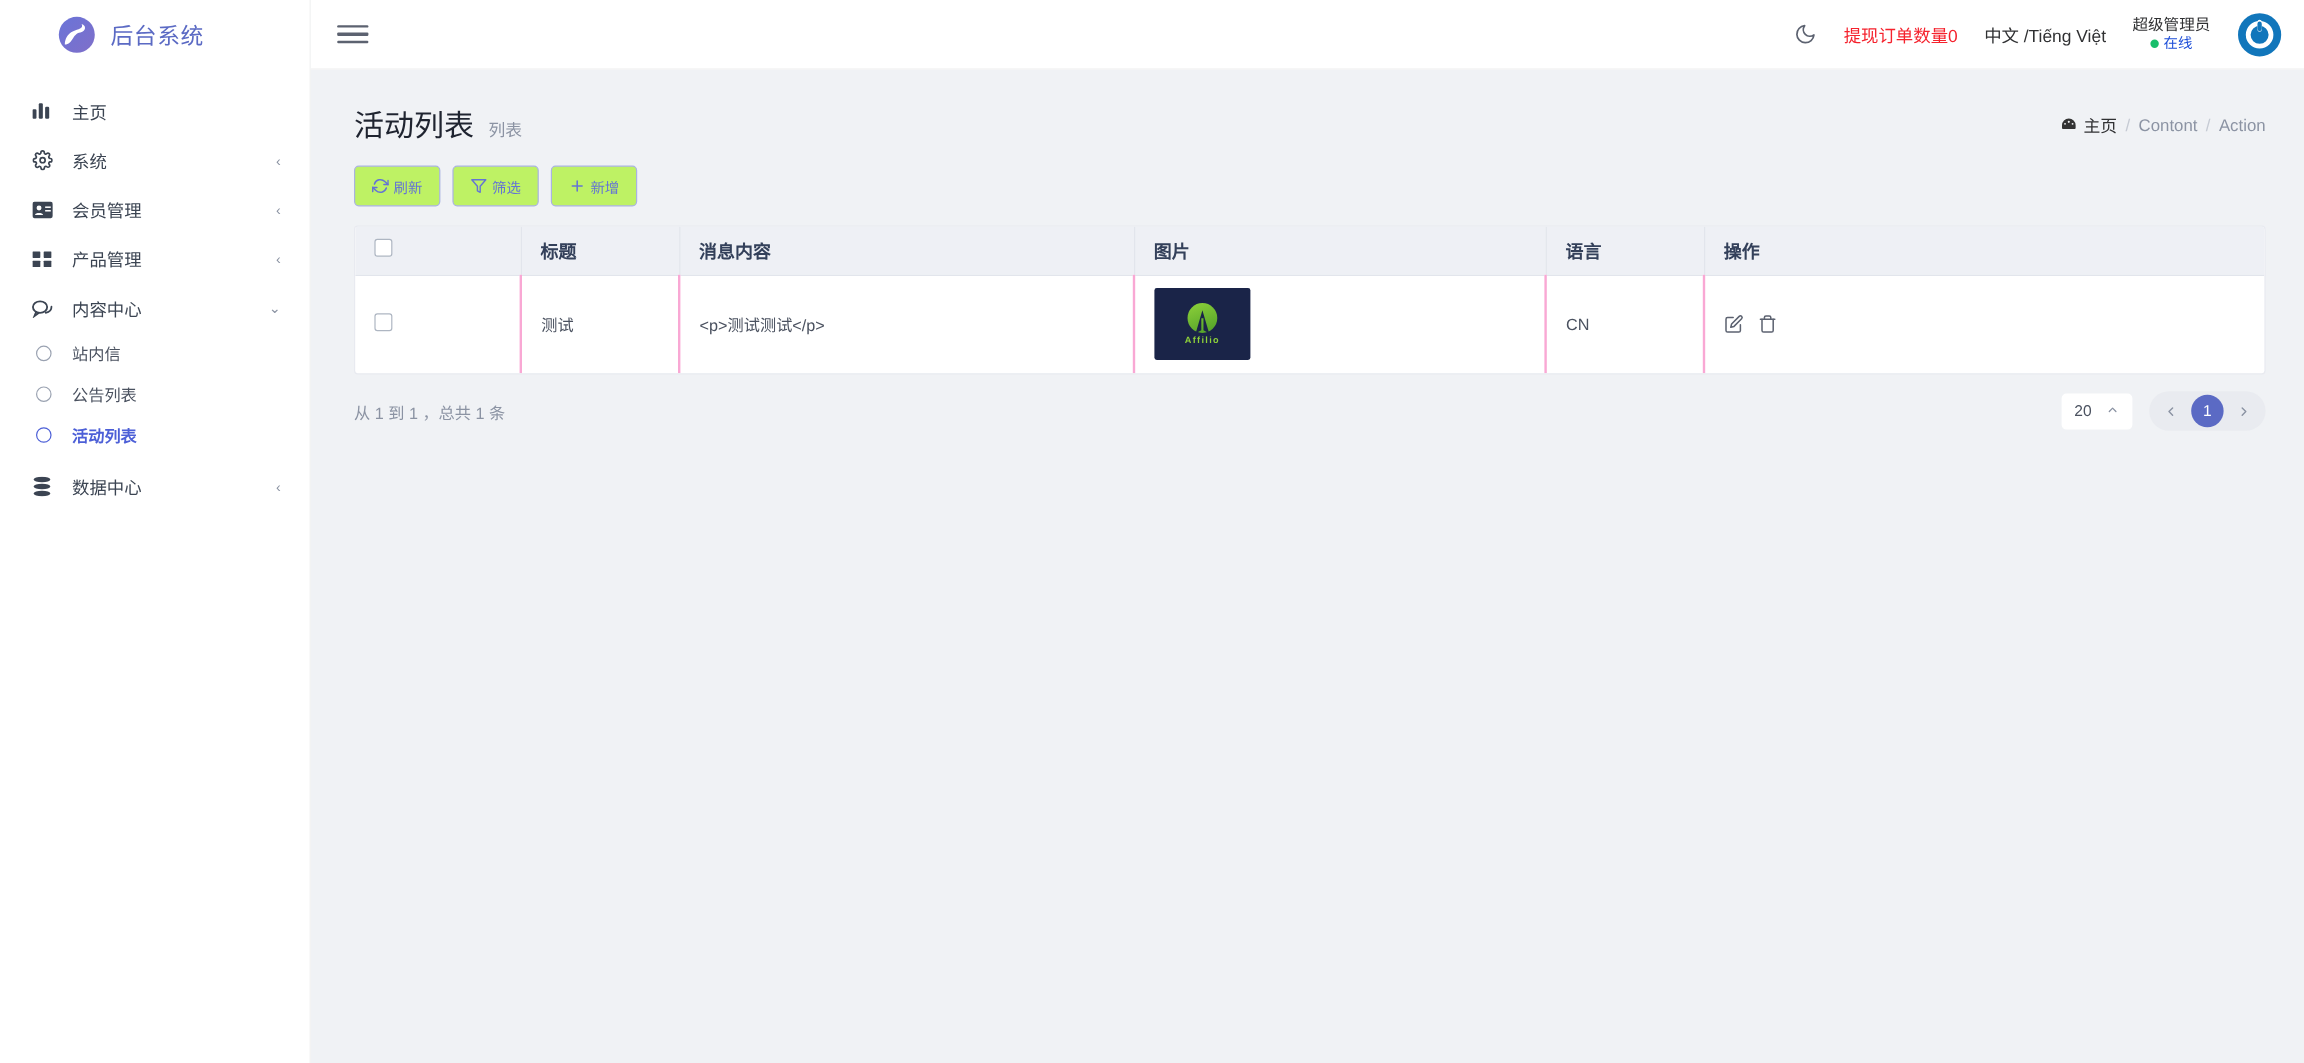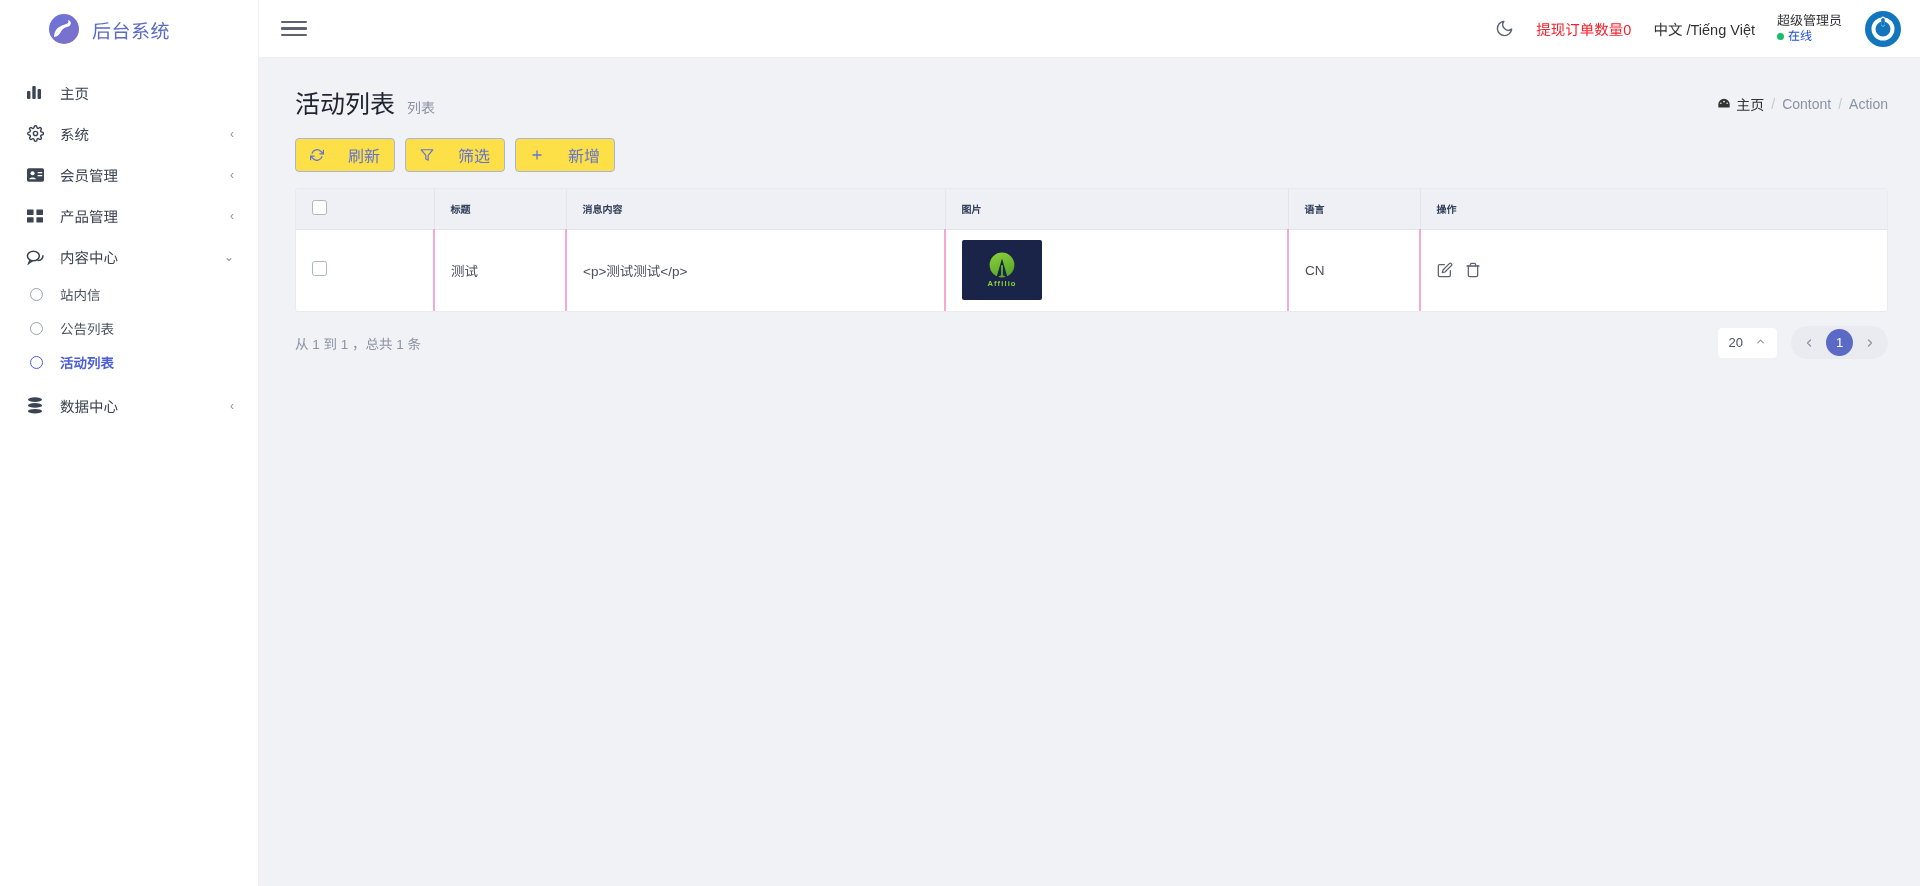--- a/index.html
+++ b/index.html
@@ -61,57 +61,57 @@
     border-bottom: 1px solid #f0f0f0;
   }
   .hamburger { width: 26px; height: 26px; display:flex; flex-direction: column;
     justify-content: center; gap: 4px; cursor: pointer; }
   .hamburger span { display:block; height: 2.5px; background: #5c6270; border-radius: 1px; }
   .topbar-spacer { flex: 1 1 auto; }
   .topbar-right { display: flex; align-items: center; gap: 22px; }
   .moon-btn { cursor: pointer; color: #5c6270; display: flex; align-items:center; }
   .withdraw-count { color: #f5222d; font-size: 14.5px; cursor: pointer; white-space: nowrap;}
   .lang-switch { color: #303133; font-size: 14.5px; cursor: pointer; white-space: nowrap; }
-  .user-block { display: flex; flex-direction: column; line-height: 1.25; cursor:pointer;}
+  .user-block { display: flex; flex-direction: column; align-items: center; line-height: 1.25; cursor:pointer;}
   .user-name { font-size: 13px; color: #303133; }
   .user-status { font-size: 12px; color: #1d4ed8; display: flex; align-items: center; gap: 4px; }
   .status-dot { width: 7px; height: 7px; border-radius: 50%; background: #19be6b; display:inline-block;}
   .avatar { width: 38px; height: 38px; flex: 0 0 38px; cursor: pointer; }
 
   
   .page { flex: 1 1 auto; padding: 26px 32px 0 36px; overflow: hidden; }
   .page-head { display: flex; align-items: flex-start; }
   .page-title-wrap { display: flex; align-items: baseline; gap: 12px; }
   .page-title { font-size: 25px; color: #1f2430; font-weight: 400; }
   .page-subtitle { font-size: 14px; color: #8b93a3; }
   .breadcrumb { margin-left: auto; display: flex; align-items: center;
     gap: 7px; font-size: 14px; color: #8b93a3; padding-top: 10px; }
   .bc-home { color: #303133; display: flex; align-items: center; gap: 5px; cursor: pointer; }
   .bc-sep { color: #c5cad3; }
   .bc-item { cursor: pointer; }
 
   .toolbar { display: flex; align-items: center; margin-top: 18px; }
   .btn {
     height: 34px; padding: 0 14px; border: 1px solid #aab3e0;
-    background: #fde047; border-radius: 4px; color: #6474d4;
-    font-size: 16px; display: inline-flex; align-items: center; gap: 24px;
+    background: #bef264; border-radius: 4px; color: #6474d4;
+    font-size: 12px; display: inline-flex; align-items: center; gap: 4px;
     cursor: pointer; font-family: inherit;
   }
   .btn + .btn { margin-left: 10px; align-items: center; }
   .btn-add { margin-left: auto; padding: 0 14px; }
 
   
   .table-card {
     margin-top: 16px; background: #fff; border: 1px solid #e8eaf0;
     border-radius: 3px; overflow: hidden;
   }
   table { width: 100%; border-collapse: collapse; table-layout: fixed; }
   thead th {
     background: #eef0f5; height: 40px; text-align: left;
-    font-size: 10px; color: #33405a; font-weight: bold;
+    font-size: 15px; color: #33405a; font-weight: bold;
     padding: 0 16px; border-right: 1px solid #e2e5ec;
     border-bottom: 1px solid #e2e5ec; vertical-align: middle;
   }
   thead th:last-child { border-right: none; }
   tbody td {
     height: 82px; font-size: 13.5px; color: #4b5260; padding: 0 16px;
     border-right: 2px solid #f9a8d4; vertical-align: middle;
   }
   tbody td:last-child { border-right: none; }
   .col-check { width: 138px; }

